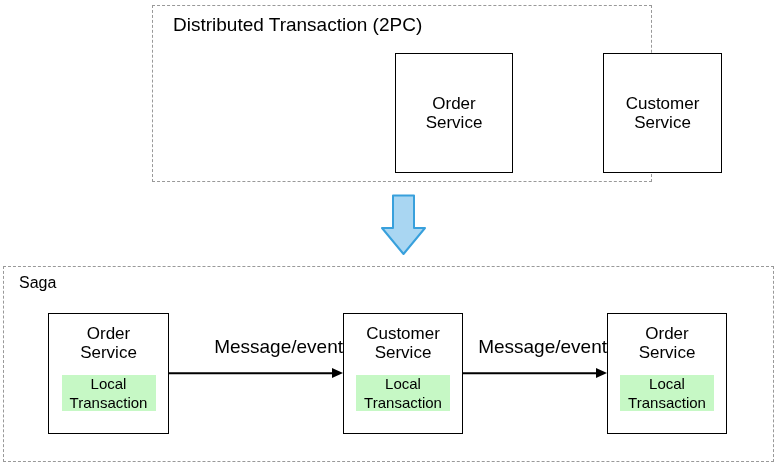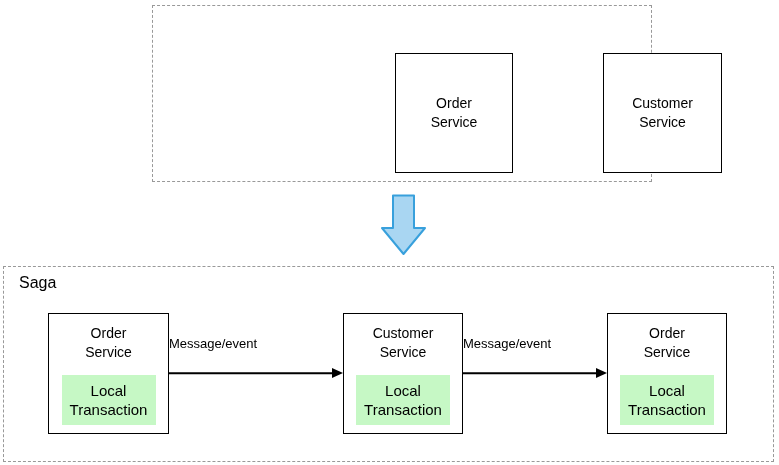--- a/index.html
+++ b/index.html
@@ -34,21 +34,21 @@
   #saga-title  { left: 15px; top: 7px;  font-size: 16px; }
 
   .service-box {
     position: absolute;
     border: 1.5px solid var(--solid-border, #000000);
     box-sizing: border-box;
     background: #ffffff;
     text-align: center;
   }
   .service-box .service-label {
-    font-size: 14px;
+    font-size: 17px;
     line-height: 19px;
     white-space: pre-line;
   }
   
   .top-service {
     display: flex;
     align-items: center;
     justify-content: center;
   }
   #twopc-order    { left: 242px; top: 47px; width: 118px; height: 120px; }
@@ -59,21 +59,21 @@
   #saga-svc-0 { left: 48px;  top: 313px; width: 121px; height: 121px; }
   #saga-svc-1 { left: 343px; top: 313px; width: 120px; height: 121px; }
   #saga-svc-2 { left: 607px; top: 313px; width: 120px; height: 121px; }
 
   .local-box {
     position: absolute;
     left: 50%;
     transform: translateX(-50%);
     top: 61px;
     width: 94px;
-    height: 50px;
+    height: 36px;
     background: var(--local-transaction-fill, #c6f8c5);
     display: flex;
     align-items: center;
     justify-content: center;
     font-size: 15px;
     line-height: 19px;
     white-space: pre-line;
   }
 
   
@@ -115,33 +115,34 @@
     transform: translateY(-50%);
     width: 0;
     height: 0;
     border-left: 11px solid var(--solid-border, #000000);
     border-top: 5px solid transparent;
     border-bottom: 5px solid transparent;
   }
   .msg-label {
     position: absolute;
     top: 336px;
-    text-align: left;
-    font-size: 13px;
+    text-align: right;
+    font-size: 19px;
     white-space: nowrap;
   }
   #msg-label-0 { left: 169px; width: 174px; }
   #msg-label-1 { left: 463px; width: 144px; }
 </style>
 </head>
 <body>
 
 <div class="canvas">
 
   <div class="dashed-box" id="twopc-box">
+    <div class="section-title" id="twopc-title">Distributed Transaction (2PC)</div>
     <div class="service-box top-service" id="twopc-order">
       <span class="service-label">Order
 Service</span>
     </div>
     <div class="service-box top-service" id="twopc-customer">
       <span class="service-label">Customer
 Service</span>
     </div>
   </div>
 

